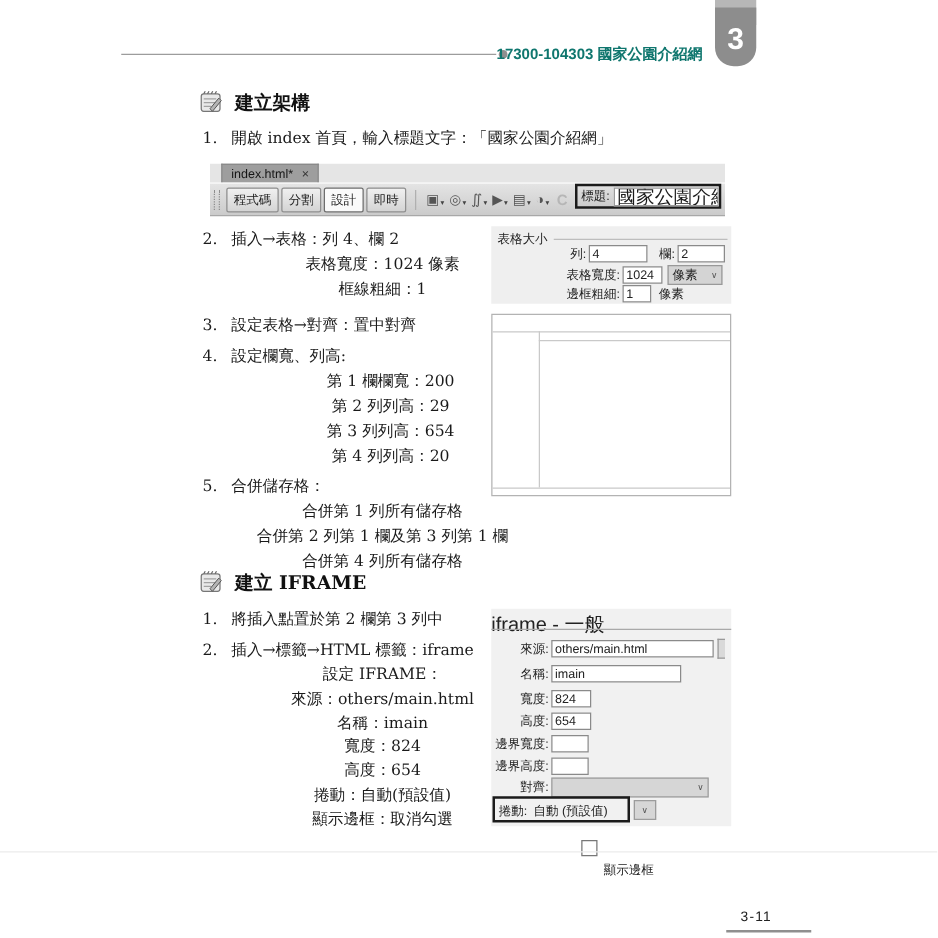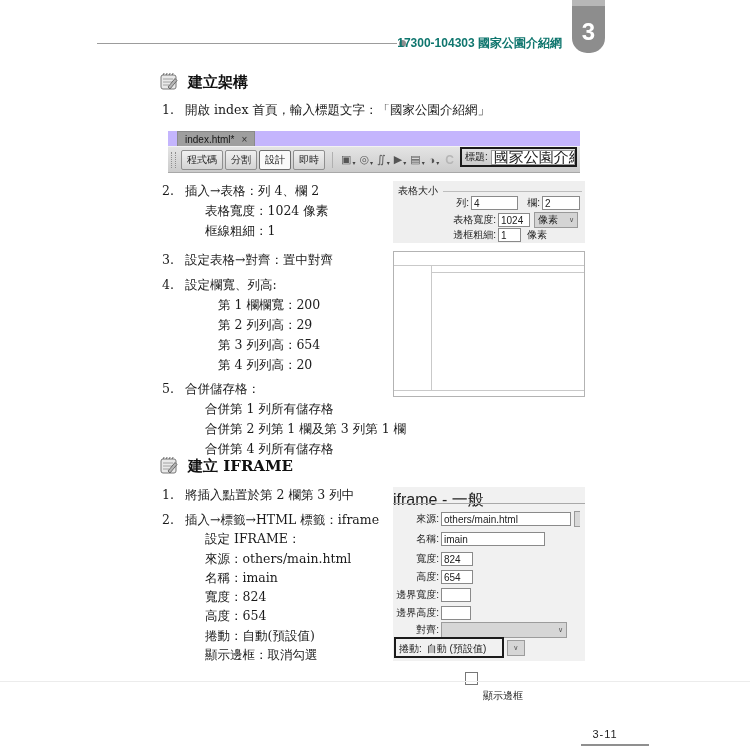--- a/index.html
+++ b/index.html
@@ -19,30 +19,30 @@
 
   
   .sec-head { position:absolute; left:158px; display:flex; align-items:center; gap:8px;
               font-weight:bold; font-size:15px; color:#111; }
   #sec1-head { top:72px; } #sec2-head { top:456px; }
 
   
   .step { position:absolute; left:162px; width:245px; font-size:12.5px; line-height:20px; }
   .step .main { display:flex; }
   .step .num  { width:23px; flex:none; }
-  .step .sub  { padding-left:43px; }
+  .step .sub  { padding-left:43px;text-align:center; }
   .step.deep .sub { padding-left:56px; }
   #st1 { top:100px; width:420px; } #st2 { top:181px; } #st3 { top:250px; width:300px; }
   #st4 { top:275px; } #st5 { top:379px; }
   #s2st1 { top:485px; width:300px; } #s2st2 { top:510px; line-height:19.3px; }
 
   
   #shotA { position:absolute; left:168px; top:131px; width:412px; height:40px;
            font-family:"Liberation Sans", sans-serif; }
-  #shotA .tabbar { position:absolute; top:0; left:0; right:0; height:15px; background:#c4b5fd; }
+  #shotA .tabbar { position:absolute; top:0; left:0; right:0; height:15px; background:#e5e5e5; }
   #shotA .tab { position:absolute; left:9px; top:0; height:14px; background:#9e9e9e;
                 border:1px solid #8a8a8a; border-bottom:none; display:flex; align-items:center; gap:7px;
                 padding:0 7px; font-size:10px; color:#151515; }
   #shotA .tabx { font-size:10px; color:#333; }
   #shotA .toolbar { position:absolute; top:15px; left:0; right:0; height:25px;
                     background:linear-gradient(#e4e4e4,#cbcbcb); border-top:1px solid #f2f2f2;
                     border-bottom:1px solid #a8a8a8; display:flex; align-items:center; }
   .grip { width:3px; height:16px; border-left:1px dotted #8e8e8e; border-right:1px dotted #8e8e8e; margin:0 5px 0 3px; }
   .vbtn { font-size:10px; padding:2px 5px; border:1px solid #8f8f8f; background:linear-gradient(#f0f0f0,#d4d4d4);
           border-radius:2px; margin-right:2px; color:#222; }

